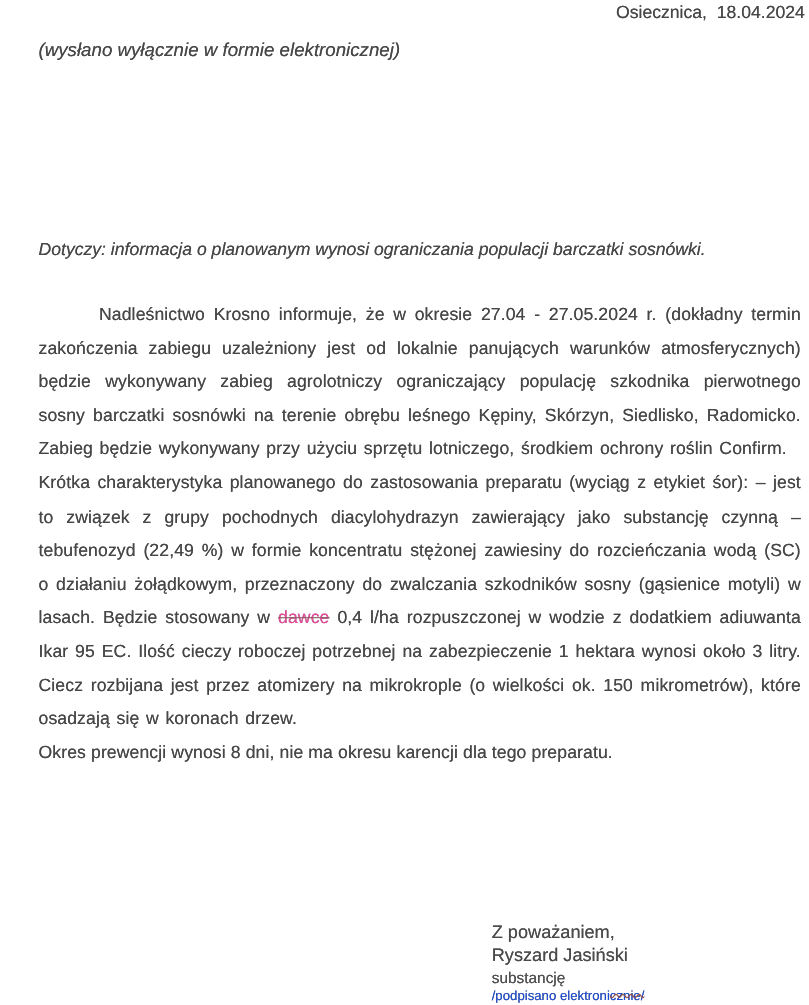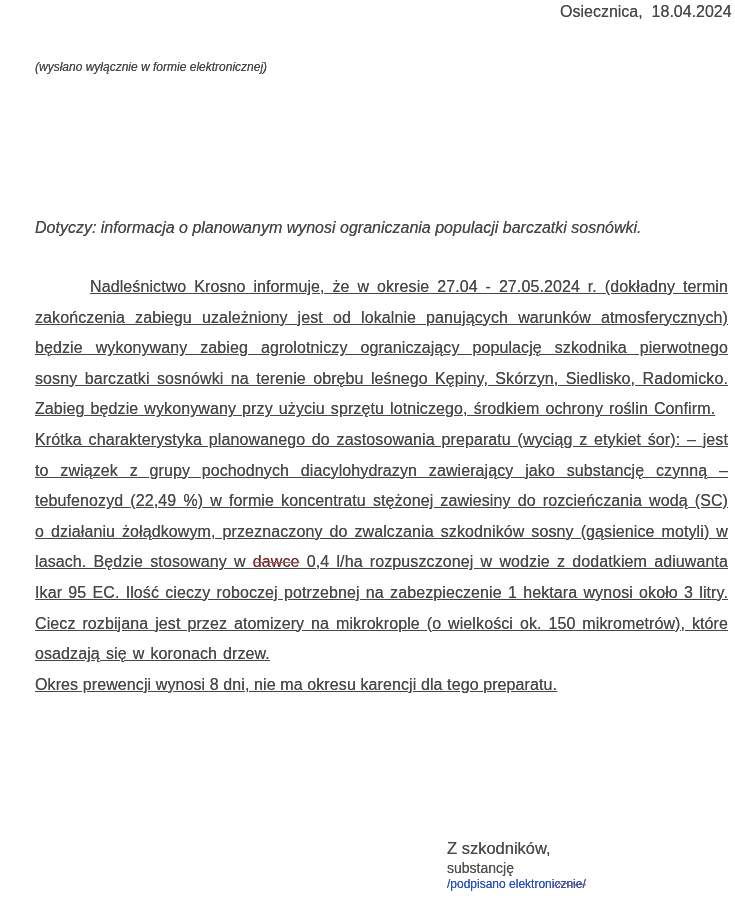--- a/index.html
+++ b/index.html
@@ -29,23 +29,23 @@
     white-space: pre;
   }
   .case-number {
     position: absolute;
     top: 23px;
     left: 20px;
     font-size: 16px;
   }
   .delivery-note {
     position: absolute;
-    top: 60px;
+    top: 36px;
     left: 20px;
-    font-size: 12px;
+    font-size: 17px;
     font-style: italic;
     text-align: center;
   }
 
   
   .recipient {
     position: absolute;
     top: 85px;
     left: 432px;
     font-size: 16px;
@@ -74,31 +74,30 @@
     left: 20px;
     width: 693px;
     font-size: 16px;
     line-height: 30.6px;
     text-align: justify;
     letter-spacing: 0.1px;
     word-spacing: 1.5px;
   }
   .body-text p {
     margin: 0;
-    text-decoration: underline;
   }
   .p-indent {
     text-indent: 55px;
   }
   .p-last {
     text-align: left;
     word-spacing: 0;
   }
   .word-dawce {
-    color: #7f1d1d;
+    color: #ec4899;
     text-decoration: line-through;
     text-decoration-thickness: 1px;
     text-decoration-color: rgba(180, 86, 75, 0.55);
     text-shadow: 0 0 0.5px rgba(93, 109, 126, 0.85);
   }
 
   
   .signature {
     position: absolute;
     top: 837px;
@@ -143,18 +142,19 @@
 
   <div class="subject">Dotyczy: informacja o planowanym wynosi ograniczania populacji barczatki sosnówki.</div>
 
   <div class="body-text">
     <p class="p-indent">Nadleśnictwo Krosno informuje, że w okresie 27.04 - 27.05.2024 r. (dokładny termin zakończenia zabiegu uzależniony jest od lokalnie panujących warunków atmosferycznych)  będzie wykonywany zabieg agrolotniczy ograniczający populację szkodnika pierwotnego sosny barczatki sosnówki na terenie obrębu leśnego Kępiny, Skórzyn, Siedlisko, Radomicko. Zabieg będzie wykonywany przy użyciu sprzętu lotniczego, środkiem ochrony roślin Confirm.</p>
     <p><span>Krótka charakterystyka planowanego do zastosowania preparatu (wyciąg z etykiet śor): – jest to związek z grupy pochodnych diacylohydrazyn zawierający jako  substancję czynną – tebufenozyd (22,49 %) w formie koncentratu stężonej zawiesiny do rozcieńczania wodą (SC) o działaniu żołądkowym, przeznaczony do zwalczania szkodników sosny (gąsienice motyli) w lasach. Będzie stosowany w </span><span class="word-dawce">dawce</span><span> 0,4 l/ha rozpuszczonej w wodzie z dodatkiem adiuwanta Ikar 95 EC. Ilość cieczy roboczej potrzebnej na zabezpieczenie 1 hektara wynosi około 3 litry. Ciecz rozbijana jest przez atomizery na mikrokrople (o wielkości ok. 150 mikrometrów), które osadzają się w koronach drzew.</span></p>
     <p class="p-last">Okres prewencji wynosi 8 dni, nie ma okresu karencji dla tego preparatu.</p>
   </div>
 
   <div class="signature">
-    <div class="sig-closing">Z szkodników,</div>
+    <div class="sig-closing">Z poważaniem,</div>
+    <div class="sig-name">Ryszard Jasiński</div>
     <div class="sig-title">substancję</div>
     <div class="sig-esign"><span>/podpisano elektroni</span><span class="esign-struck">cznie/</span></div>
   </div>
 
 </div>
 
 </body></html>

